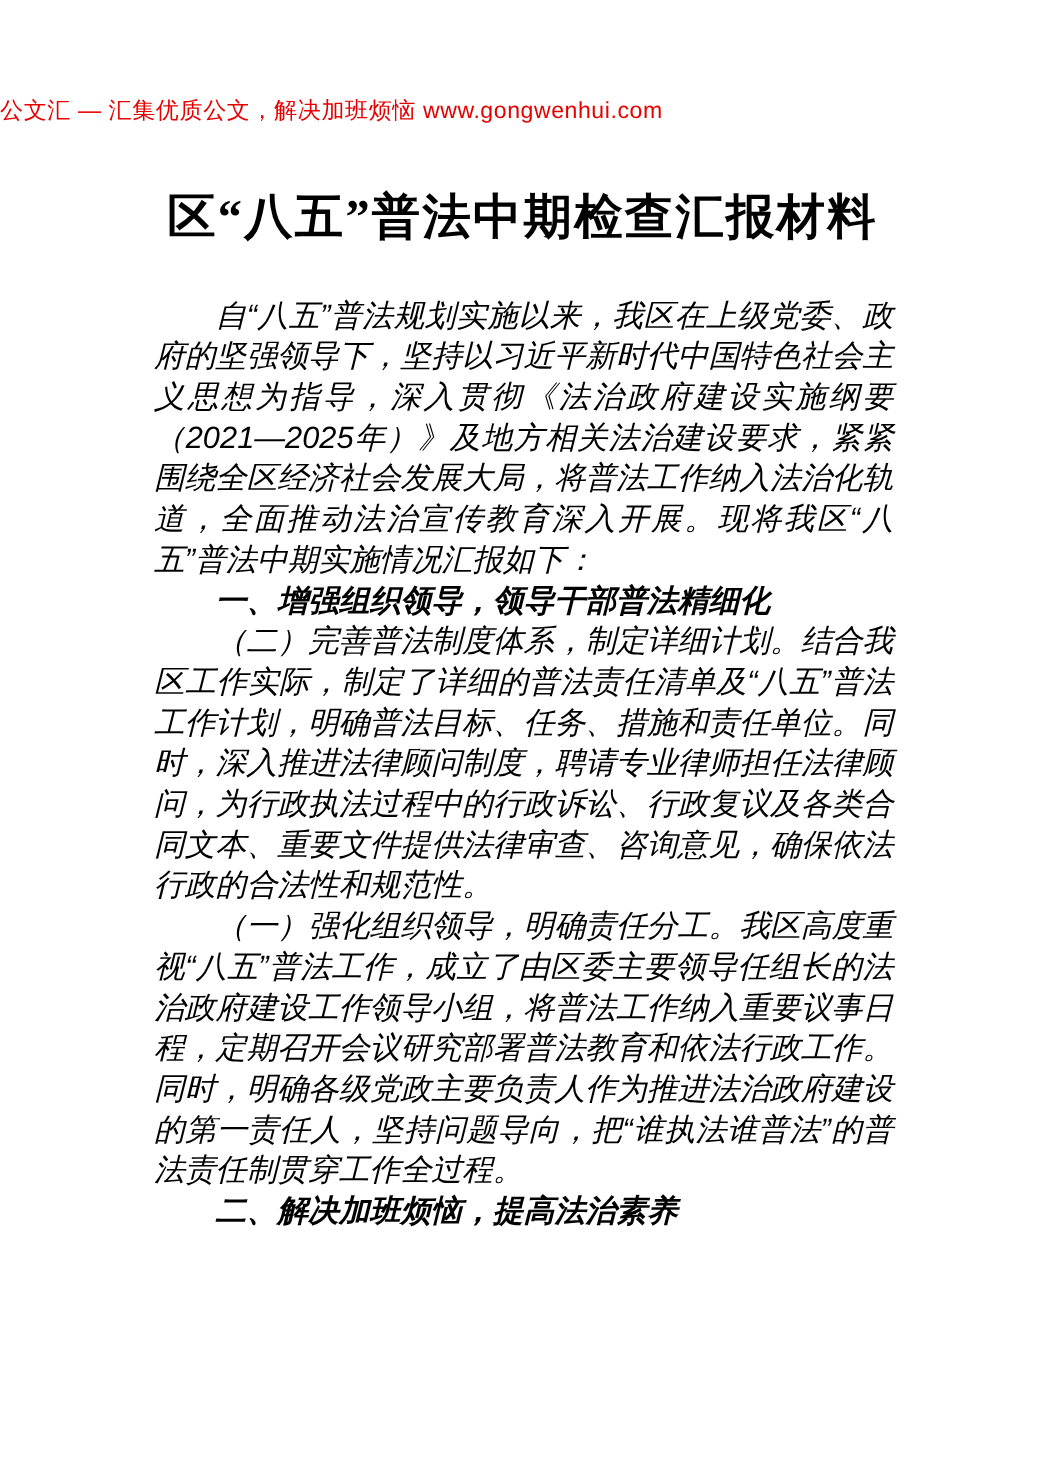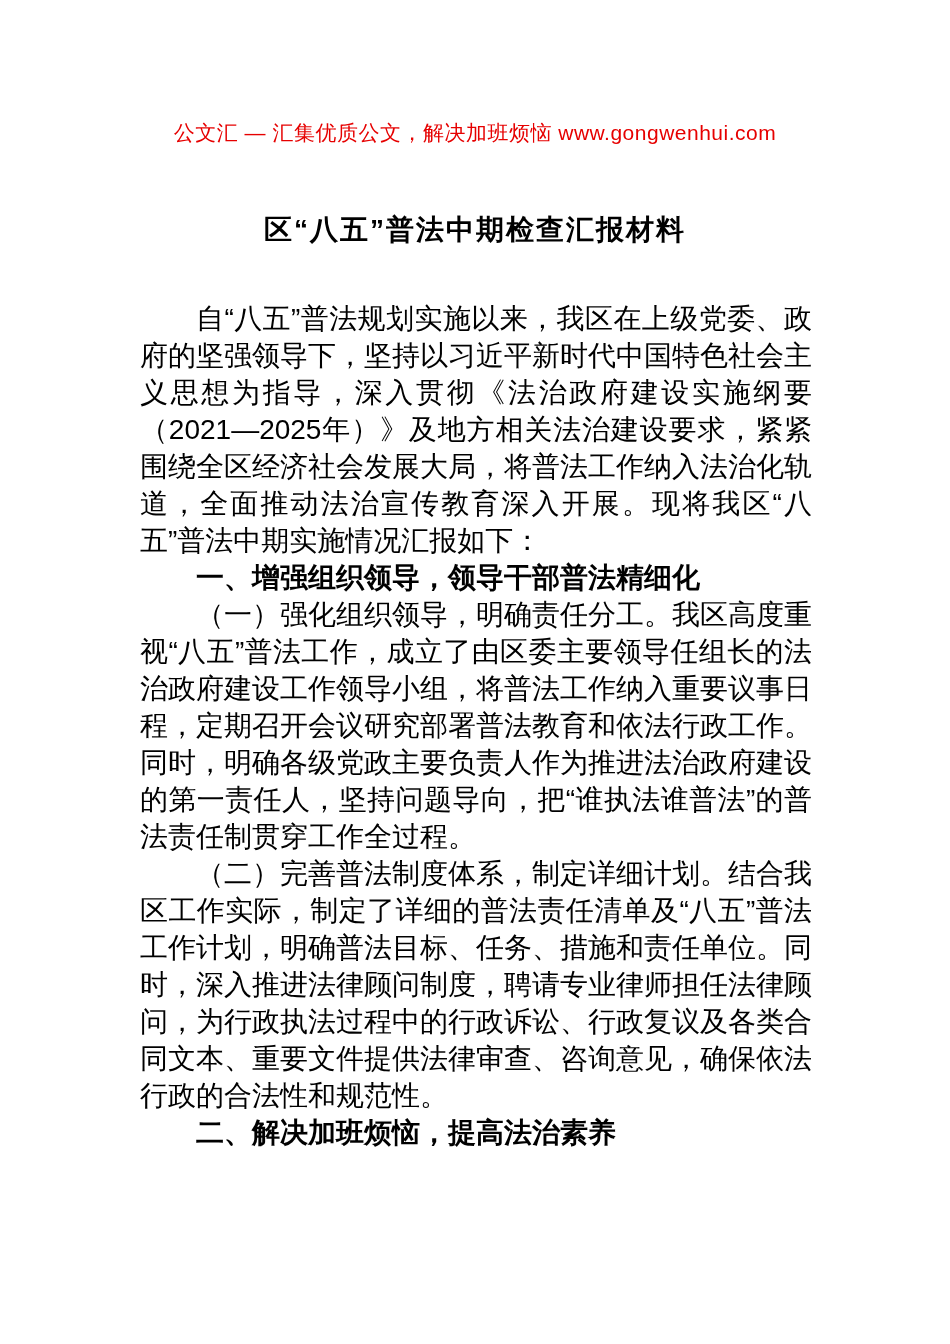--- a/index.html
+++ b/index.html
@@ -12,42 +12,43 @@
     font-family: "Liberation Sans", "DejaVu Sans", sans-serif;
     color: #000000;
   }
   .page {
     width: 950px;
     height: 1344px;
     background: #ffffff;
     position: relative;
   }
   .site-header {
-    padding-top: 120px;
-    text-align: center;
+    padding-top: 88px;
     font-size: 21px;
     line-height: 26px;
     color: #e60000;
     letter-spacing: 0.5px;
   }
   .doc-title {
     margin-top: 60px;
     text-align: center;
-    font-size: 28px;
+    font-size: 44px;
     line-height: 48px;
     font-weight: bold;
     letter-spacing: 2px;
+    font-family: Liberation Serif, serif;
   }
   .doc-body {
     margin-left: 140px;
     margin-top: 46px;
     width: 672px;
     font-size: 28px;
     line-height: 37px;
     text-align: justify;
+    font-style: italic;
   }
   .doc-body p {
     margin: 0;
     padding: 0;
     text-indent: 2em;
   }
   .doc-body p.section-heading {
     font-weight: bold;
   }
 </style>
@@ -56,18 +57,18 @@
 
 <div class="page" style="background: rgb(255, 255, 255);">
 
   <div class="site-header" style="color: rgb(230, 0, 0);">公文汇 — 汇集优质公文，解决加班烦恼 www.gongwenhui.com</div>
 
   <h1 class="doc-title">区“八五”普法中期检查汇报材料</h1>
 
   <div class="doc-body">
     <p class="body-para">自“八五”普法规划实施以来，我区在上级党委、政府的坚强领导下，坚持以习近平新时代中国特色社会主义思想为指导，深入贯彻《法治政府建设实施纲要（2021—2025年）》及地方相关法治建设要求，紧紧围绕全区经济社会发展大局，将普法工作纳入法治化轨道，全面推动法治宣传教育深入开展。现将我区“八五”普法中期实施情况汇报如下：</p>
     <p class="section-heading">一、增强组织领导，领导干部普法精细化</p>
+    <p class="body-para">（二）完善普法制度体系，制定详细计划。结合我区工作实际，制定了详细的普法责任清单及“八五”普法工作计划，明确普法目标、任务、措施和责任单位。同时，深入推进法律顾问制度，聘请专业律师担任法律顾问，为行政执法过程中的行政诉讼、行政复议及各类合同文本、重要文件提供法律审查、咨询意见，确保依法行政的合法性和规范性。</p>
     <p class="body-para">（一）强化组织领导，明确责任分工。我区高度重视“八五”普法工作，成立了由区委主要领导任组长的法治政府建设工作领导小组，将普法工作纳入重要议事日程，定期召开会议研究部署普法教育和依法行政工作。同时，明确各级党政主要负责人作为推进法治政府建设的第一责任人，坚持问题导向，把“谁执法谁普法”的普法责任制贯穿工作全过程。</p>
-    <p class="body-para">（二）完善普法制度体系，制定详细计划。结合我区工作实际，制定了详细的普法责任清单及“八五”普法工作计划，明确普法目标、任务、措施和责任单位。同时，深入推进法律顾问制度，聘请专业律师担任法律顾问，为行政执法过程中的行政诉讼、行政复议及各类合同文本、重要文件提供法律审查、咨询意见，确保依法行政的合法性和规范性。</p>
     <p class="section-heading">二、解决加班烦恼，提高法治素养</p>
   </div>
 
 </div>
 
 </body></html>

